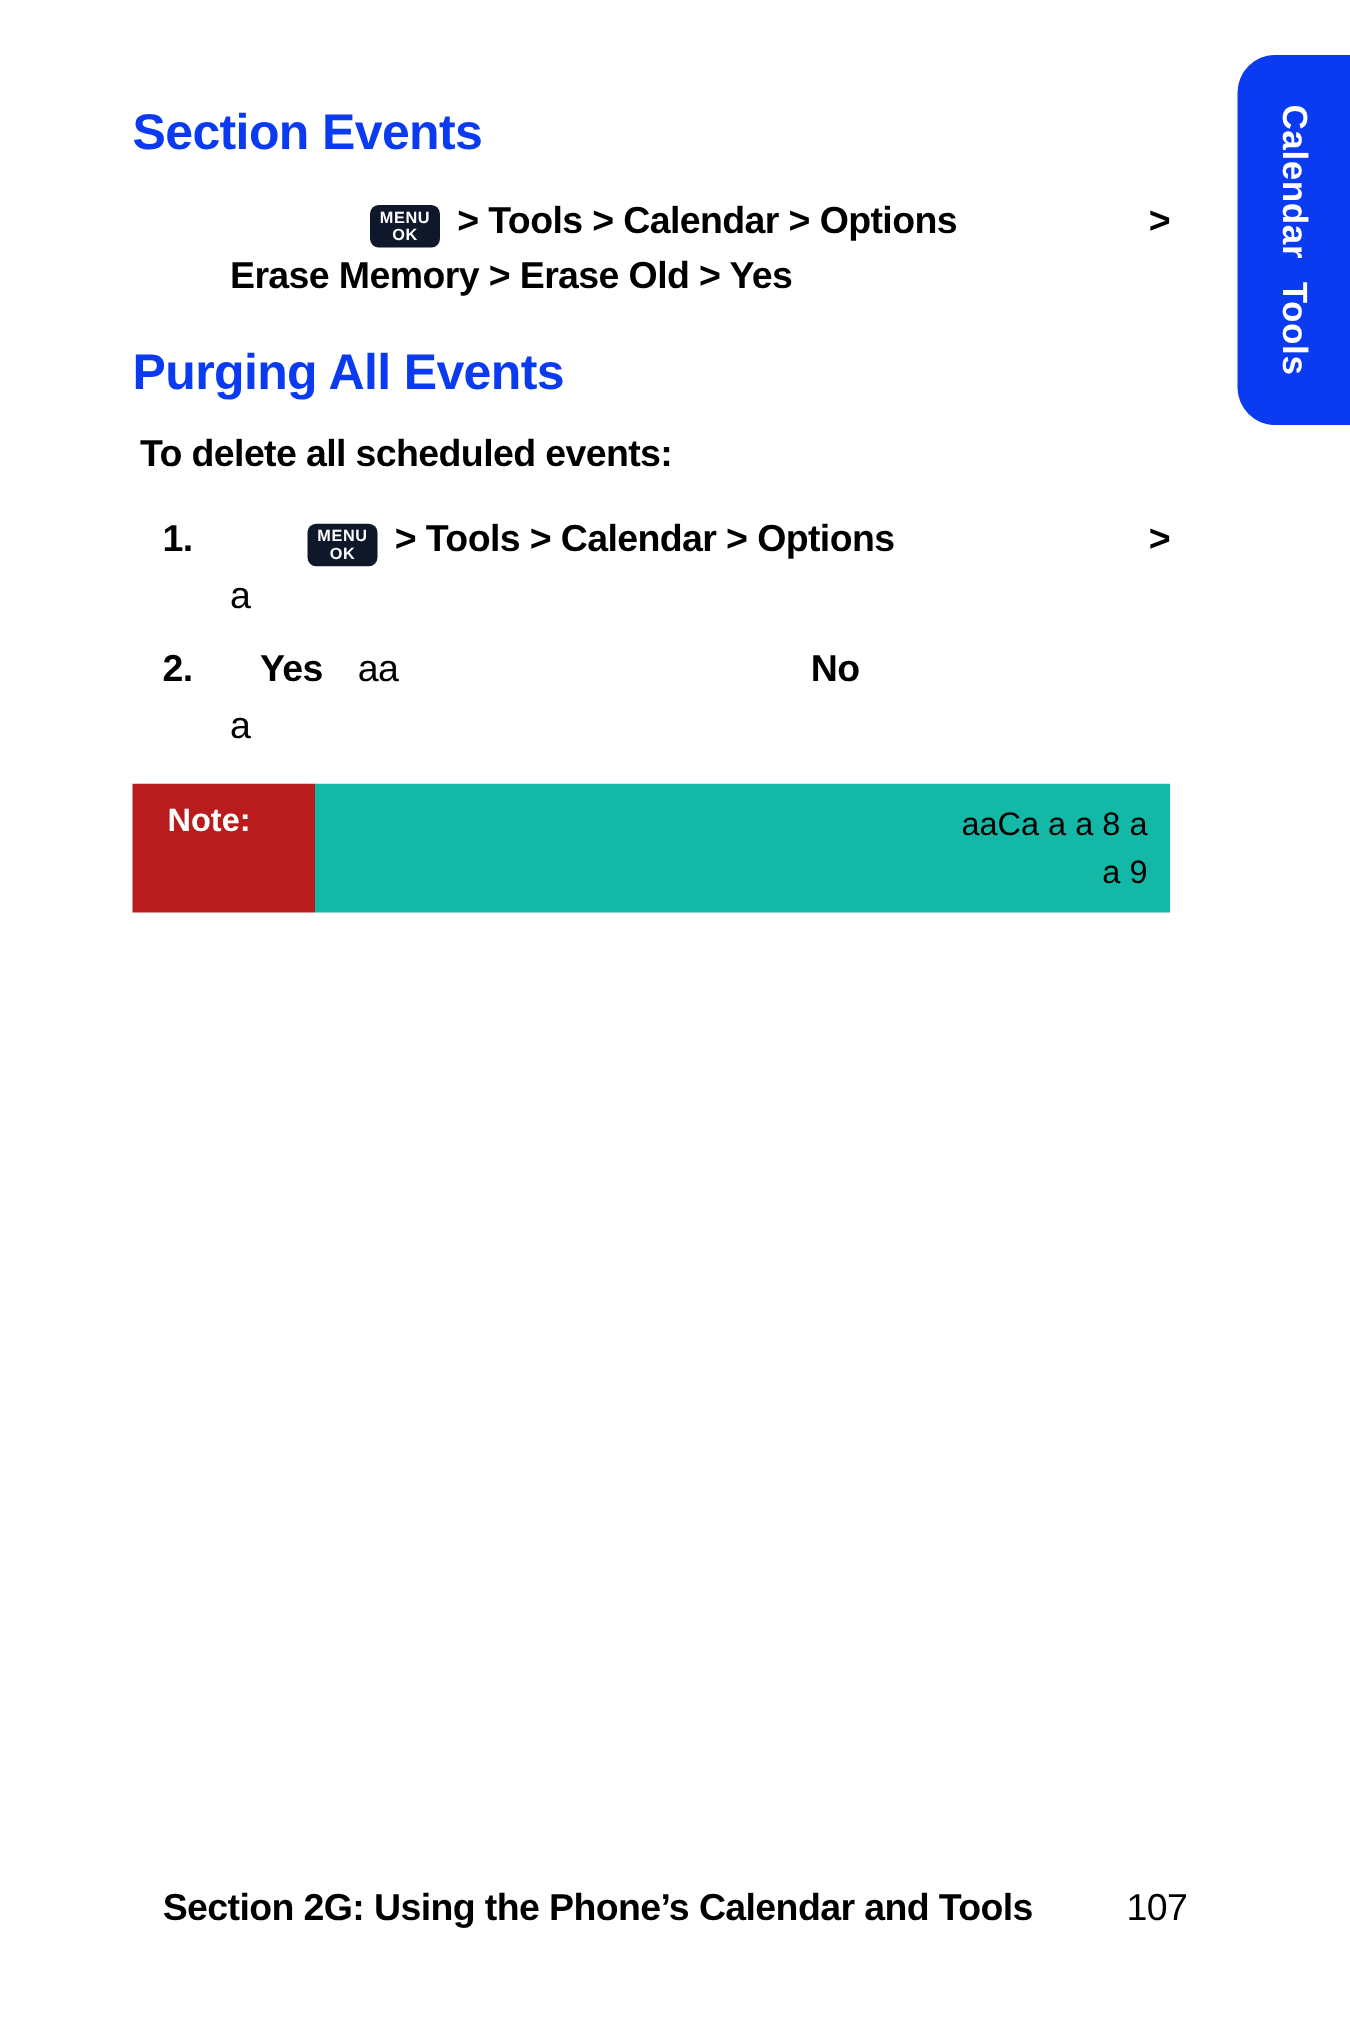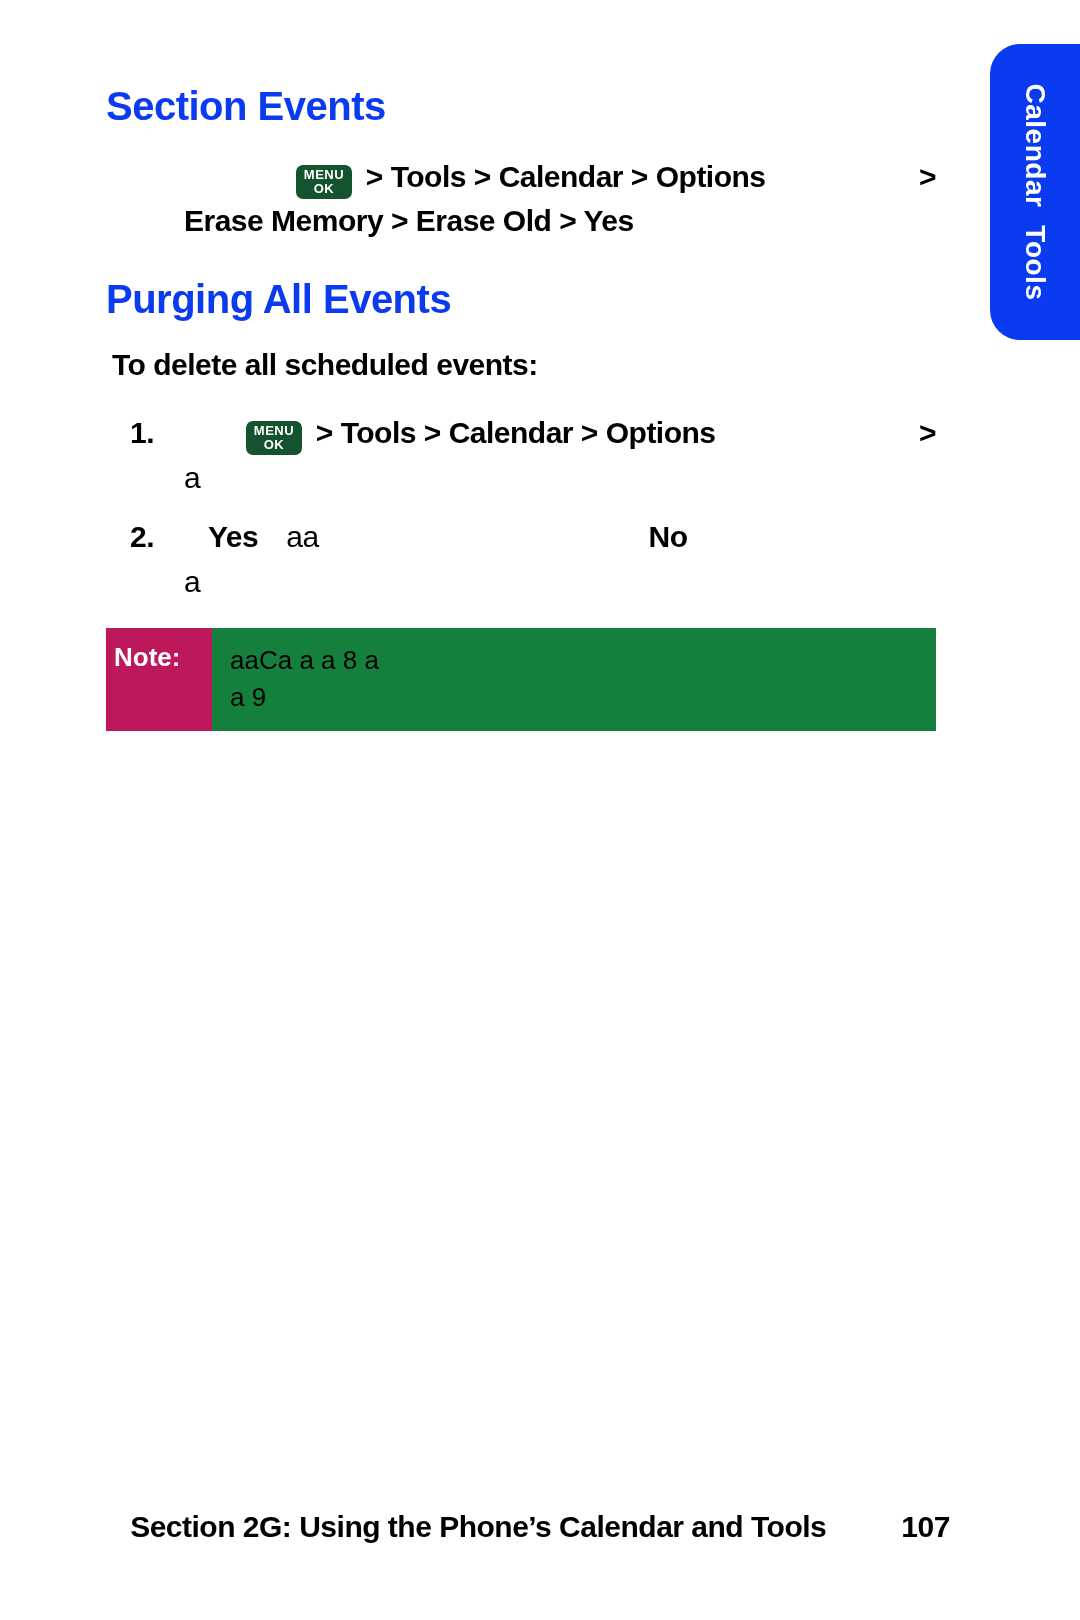--- a/index.html
+++ b/index.html
@@ -74,21 +74,21 @@
     letter-spacing: -0.5px;
     line-height: 1.45;
   }
   .indent-block .line2 {
     display: block;
   }
   .menu-icon {
     display: inline-block;
     width: 56px;
     height: 34px;
-    background: #14532d;
+    background: #0f172a;
     border-radius: 7px;
     color: #fff;
     font-family: Arial, Helvetica, sans-serif;
     font-weight: 700;
     line-height: 1;
     text-align: center;
     vertical-align: -6px;
     position: relative;
     margin-right: 6px;
   }
@@ -133,56 +133,57 @@
     margin-left: 62px;
   }
 
   .note-box {
     display: flex;
     width: 100%;
     margin-top: 8px;
     border: 0;
   }
   .note-box .note-label {
-    background: #be185d;
+    background: #b91c1c;
     color: #fff;
     font-weight: 700;
     font-size: 26px;
-    padding: 14px 8px;
+    padding: 14px 28px;
     flex: 0 0 auto;
     width: 90px;
     display: flex;
     align-items: flex-start;
   }
   .note-box .note-body {
-    background: #15803d;
+    background: #14b8a6;
     color: #000;
     font-size: 26px;
     font-weight: 400;
     padding: 14px 18px;
     flex: 1 1 auto;
     line-height: 1.45;
+    text-align: right;
   }
 
   
   .footer {
     position: absolute;
     left: 0;
     right: 0;
     bottom: 76px;
     display: flex;
     justify-content: center;
     align-items: baseline;
     gap: 75px;
     font-size: 30px;
     font-weight: 700;
     letter-spacing: -0.5px;
   }
   .footer .pnum {
-    font-weight: 700;
+    font-weight: 400;
   }
   .gap { display:inline-block; width: 28px; }
 </style>
 </head>
 <body>
 
 <div class="page">
 
   <div class="side-tab">
     <div class="label">

